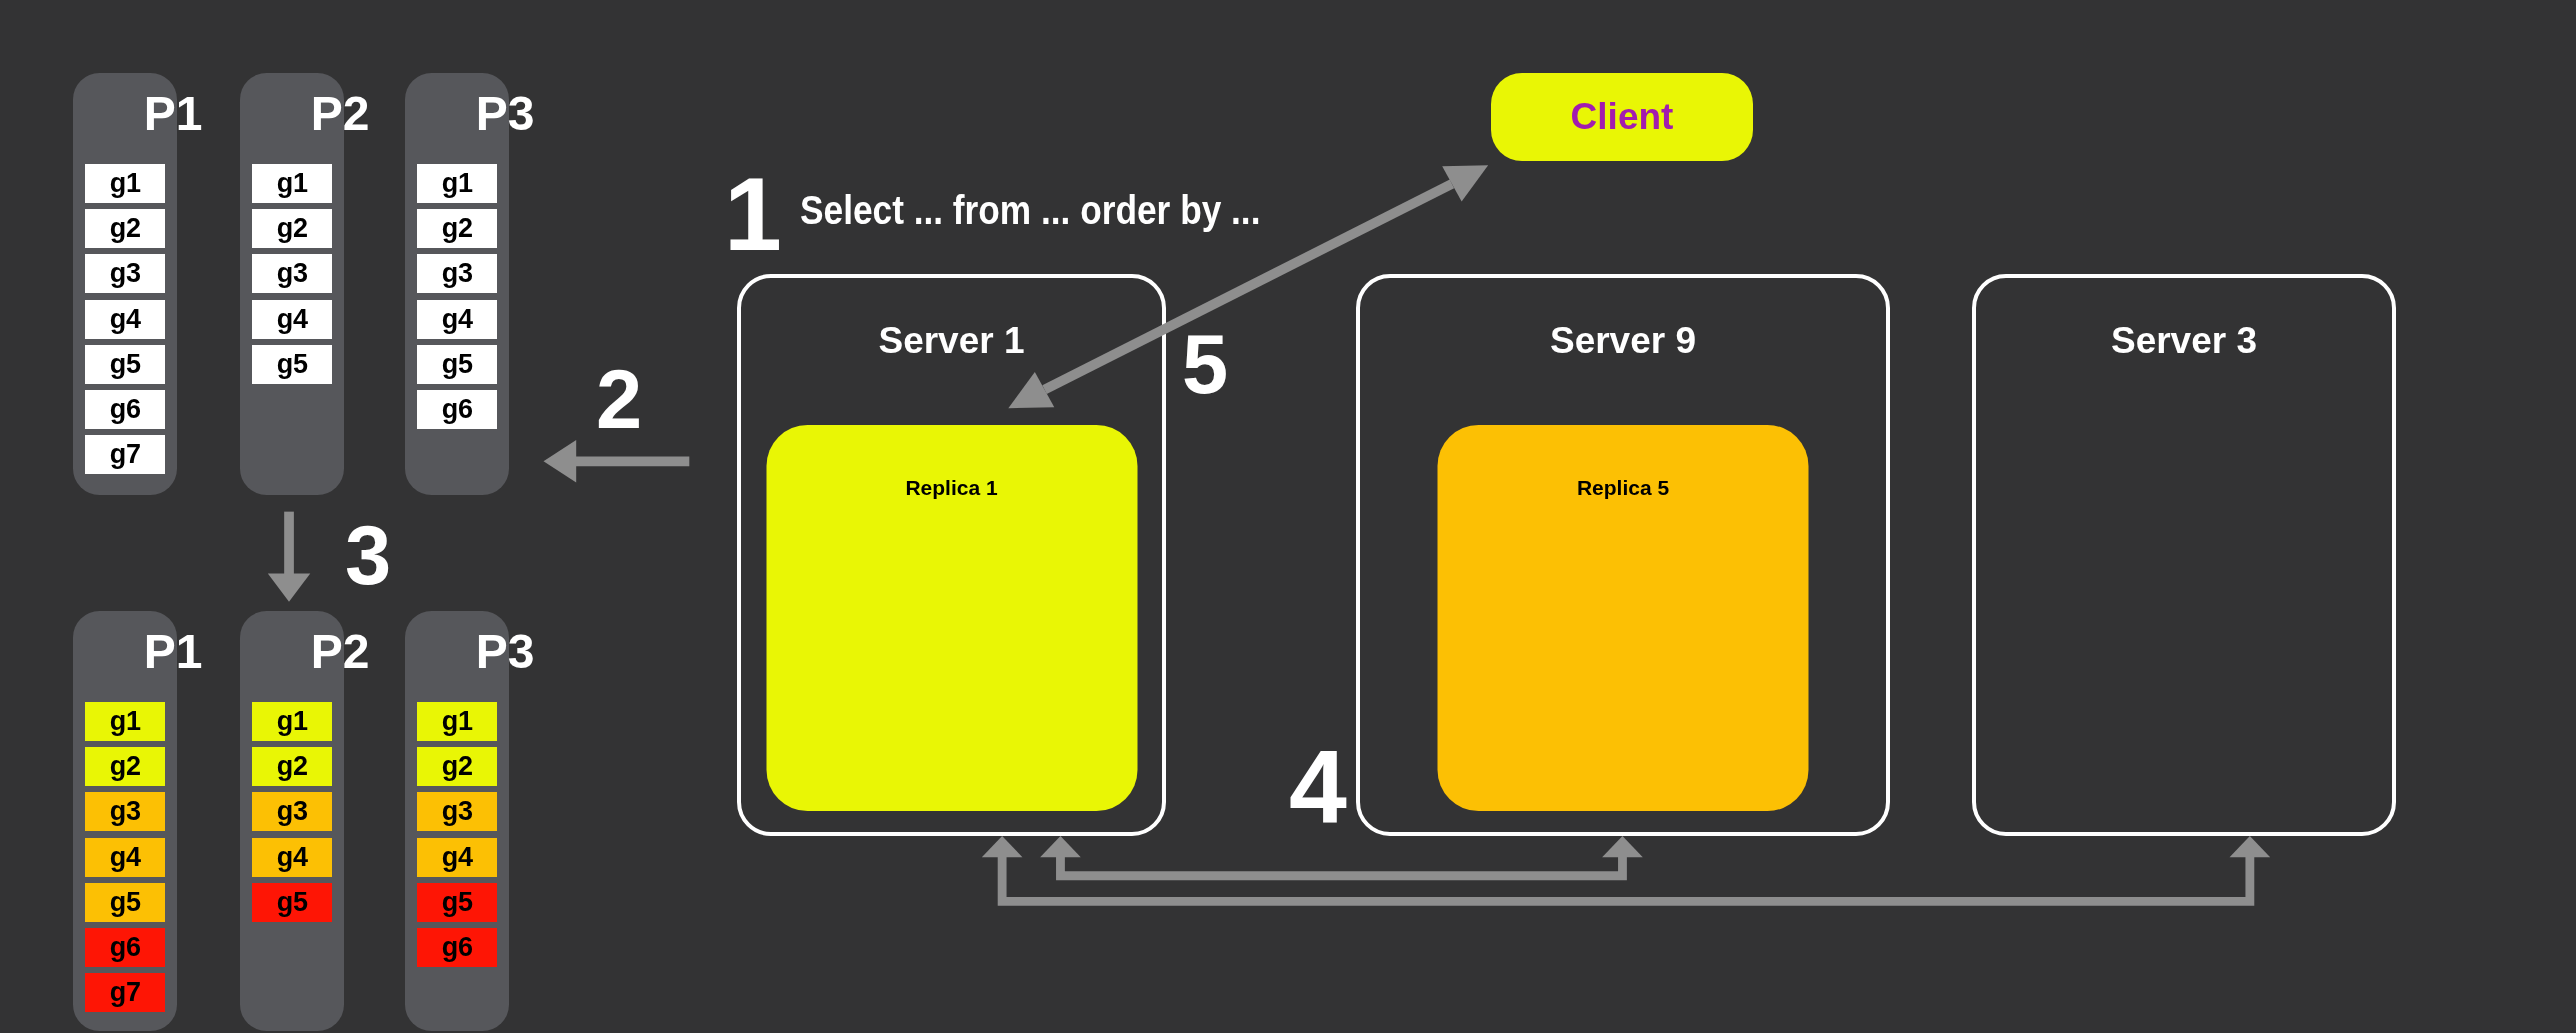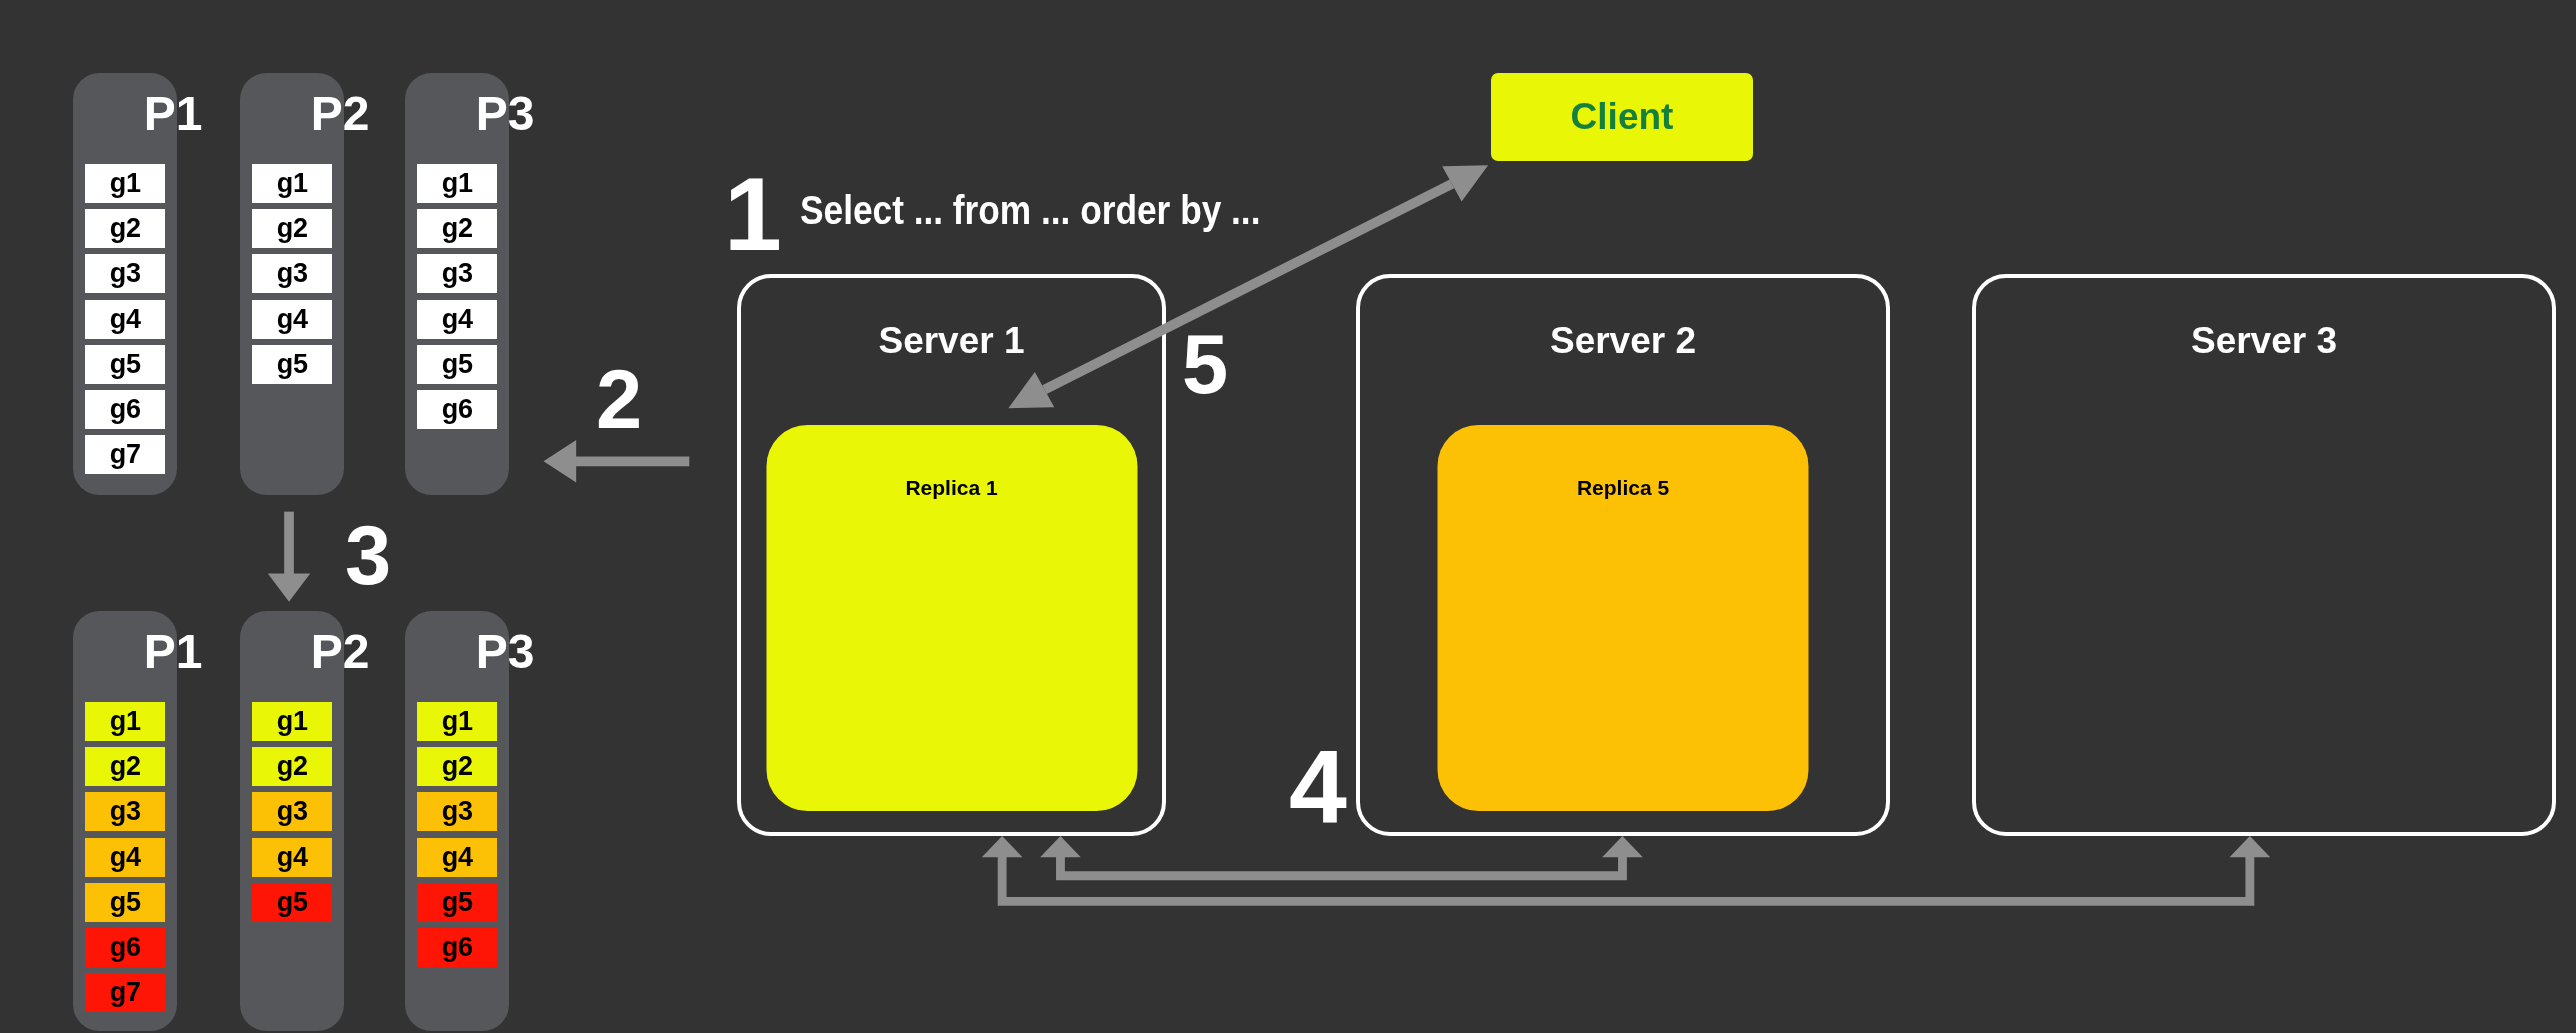--- a/index.html
+++ b/index.html
@@ -55,23 +55,23 @@
   .replica[data-color="yellow"]{background:var(--yellow);}
   .replica[data-color="orange"]{background:var(--orange);}
   .replica[data-color="red"]{background:var(--red);}
   .replica-label{
     margin-top:51px;text-align:center;color:#000;
     font-size:21px;font-weight:bold;
   }
   
   .client{
     position:absolute;left:1491px;top:73px;width:262px;height:88px;
-    background:var(--yellow);border-radius:7px;
+    background:var(--yellow);border-radius:31px;
     display:flex;align-items:center;justify-content:center;
-    color:#15803d;font-size:37px;font-weight:bold;
+    color:#a21caf;font-size:37px;font-weight:bold;
   }
   
   .bignum{
     position:absolute;width:106px;text-align:center;line-height:1;
     color:var(--white);font-weight:bold;
   }
   .num-large{font-size:104px;}
   .num-small{font-size:83px;}
   
   .query{
@@ -231,27 +231,27 @@
   </div>
 
   <div class="server" style="left:737px;width:429px;">
     <div class="server-label">Server 1</div>
     <div class="replica" data-color="yellow">
       <div class="replica-label">Replica 1</div>
     </div>
   </div>
 
   <div class="server" style="left:1356px;width:534px;">
-    <div class="server-label">Server 2</div>
+    <div class="server-label">Server 9</div>
     <div class="replica" data-color="orange">
       <div class="replica-label">Replica 5</div>
     </div>
   </div>
 
-  <div class="server" style="left:1972px;width:584px;padding-left:12px;">
+  <div class="server" style="left:1972px;width:424px;padding-left:12px;">
     <div class="server-label">Server 3</div>
   </div>
 
   <div class="client">
     <span>Client</span>
   </div>
 
   <div class="bignum num-large" style="left:700px;top:162px;">1</div>
   <div class="bignum num-small" style="left:566px;top:358px;">2</div>
   <div class="bignum num-small" style="left:315px;top:514px;">3</div>

